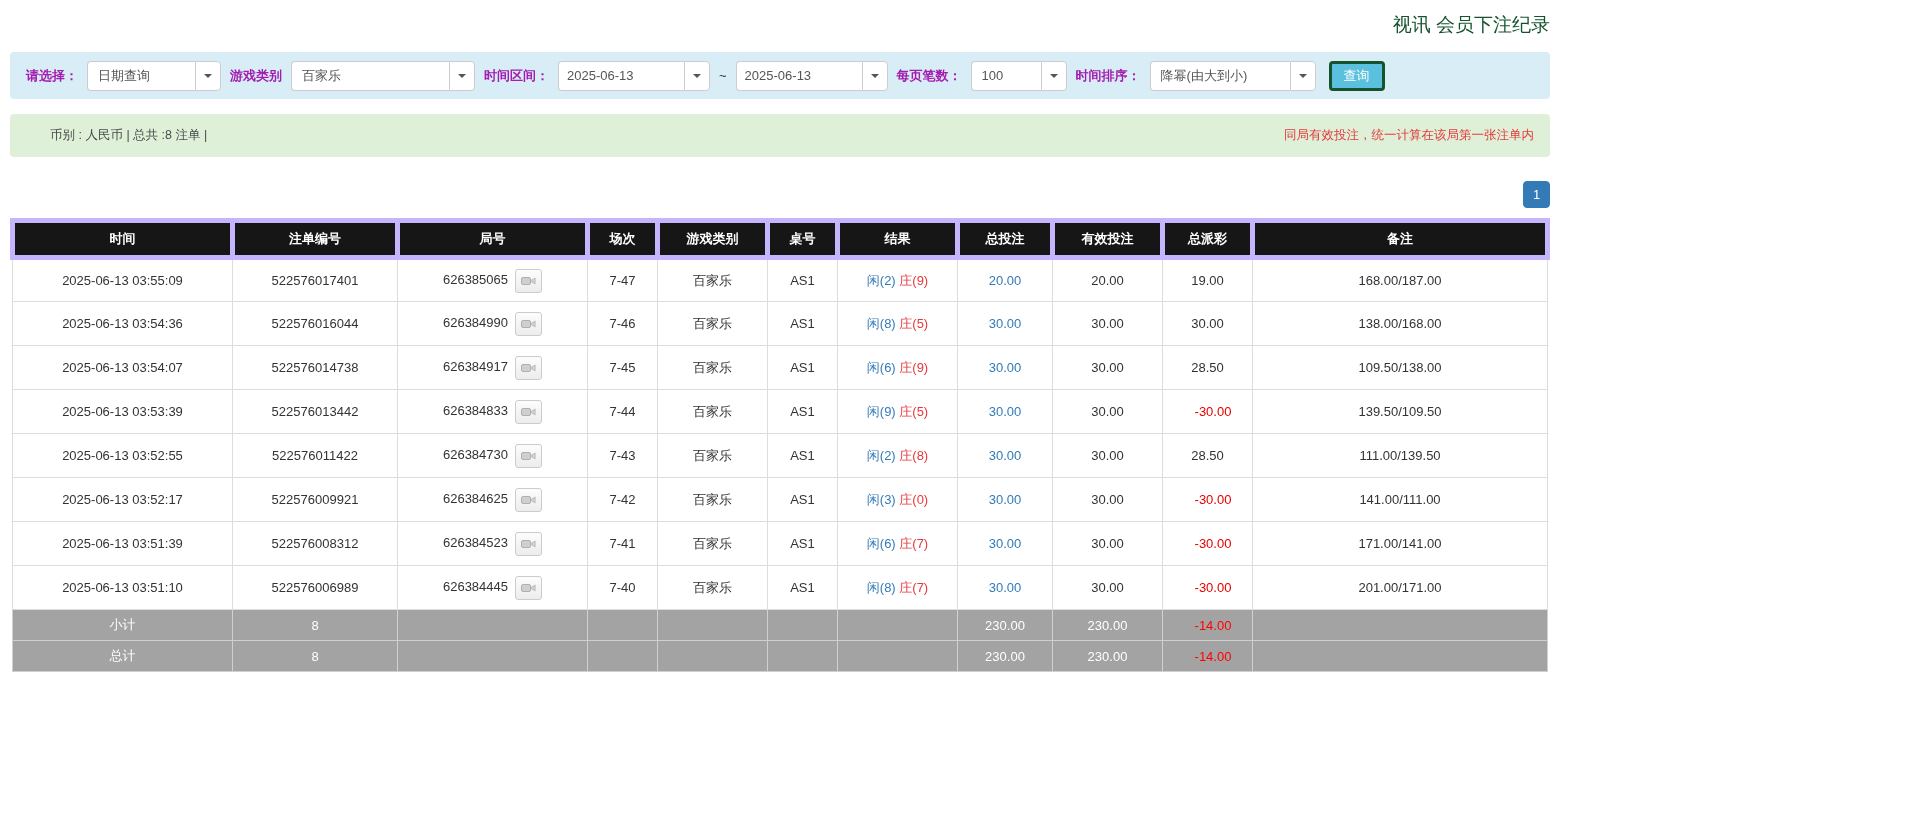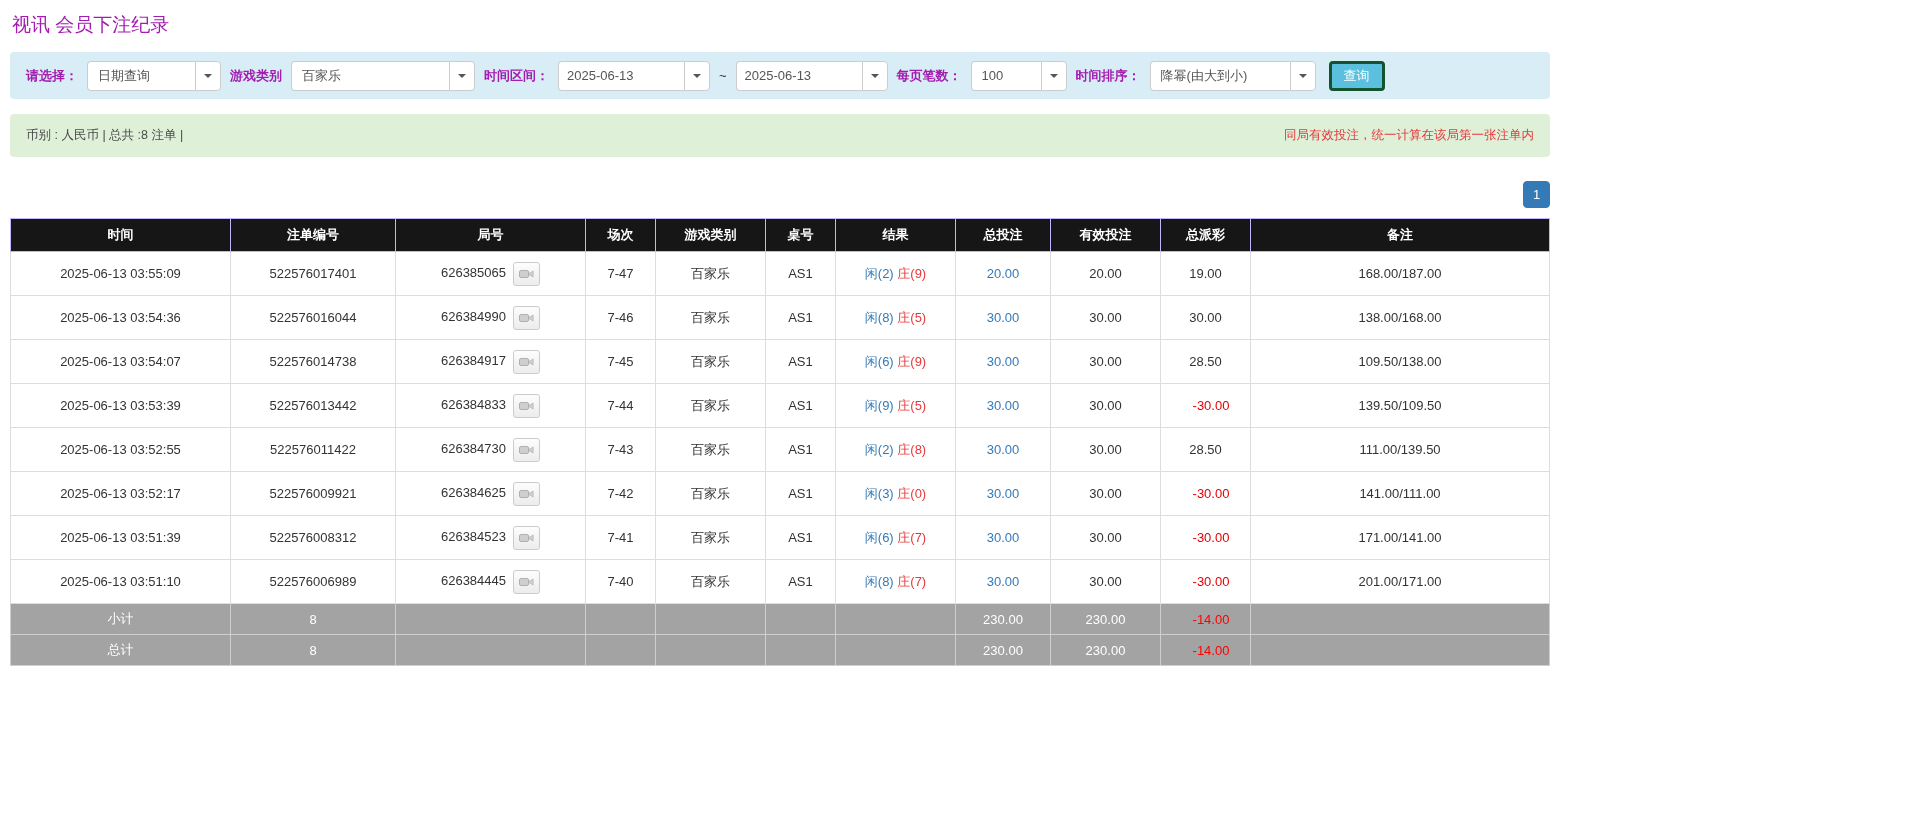--- a/index.html
+++ b/index.html
@@ -7,22 +7,23 @@
   body {
     font-family: "Liberation Sans", "DejaVu Sans", sans-serif;
     font-size: 13px;
     color: #333;
   }
   .container { width: 1550px; padding: 10px 0 0 10px; }
 
   .page-title {
     font-size: 19px;
     font-weight: 400;
-    color: #a21caf;
+    color: #14532d;
     margin: 2px 0 14px 2px;
+    text-align: right;
   }
 
   
   .filter-bar {
     background: #d9edf7;
     border-radius: 4px;
     padding: 8px 16px;
     display: flex;
     align-items: center;
     gap: 9px;
@@ -88,21 +89,21 @@
   .summary-bar {
     margin-top: 15px;
     background: #dff0d8;
     border-radius: 4px;
     padding: 13px 16px;
     display: flex;
     justify-content: space-between;
     align-items: center;
     font-size: 12.5px;
   }
-  .summary-left { color: #4a4a4a; }
+  .summary-left { color: #4a4a4a; margin-left: 24px; }
   .summary-right { color: #e4393c; }
 
   
   .pagination { display: flex; justify-content: flex-end; margin: 24px 0 10px; }
   .page-btn {
     min-width: 27px;
     height: 27px;
     background: #337ab7;
     border: 1px solid #337ab7;
     color: #fff;
@@ -110,21 +111,21 @@
     font-size: 13px;
     cursor: pointer;
     font-family: inherit;
   }
 
   
   table.records { width: 100%; border-collapse: collapse; table-layout: fixed; }
   .records th {
     background: #161616;
     color: #fff;
-    border: 1px solid #c4b5fd;
+    border: 5px solid #c4b5fd;
     font-size: 13px;
     font-weight: 700;
     padding: 7px 4px;
     text-align: center;
   }
   .records td {
     border: 1px solid #ddd;
     font-size: 13px;
     color: #333;
     text-align: center;

